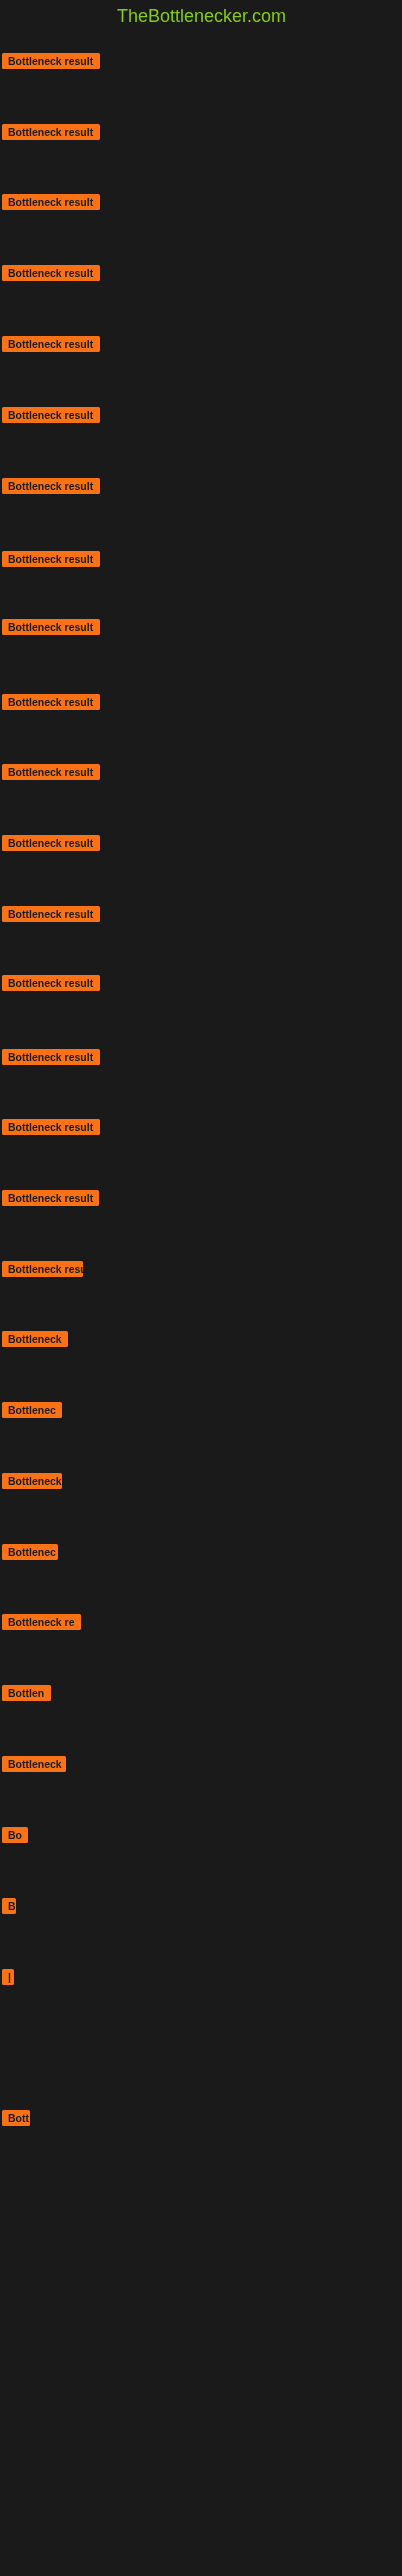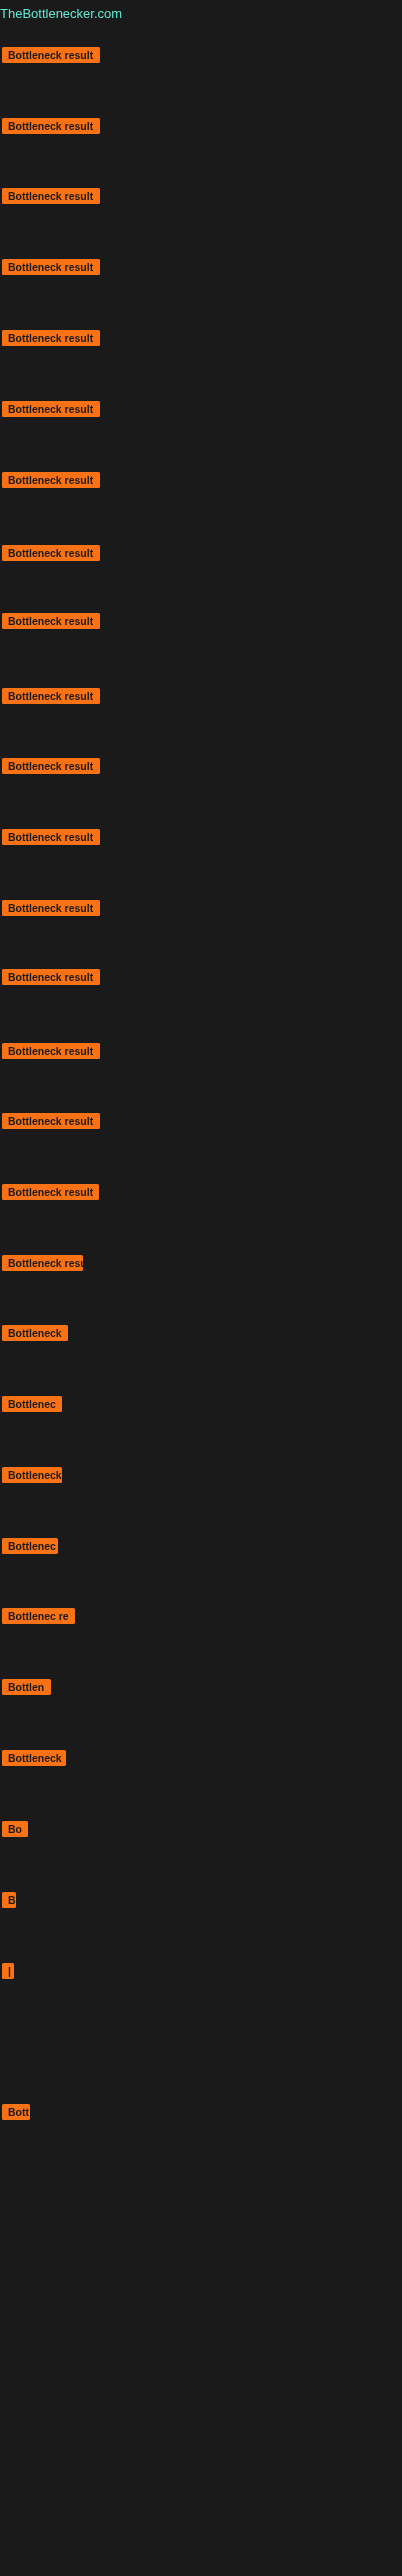--- a/index.html
+++ b/index.html
@@ -8,23 +8,23 @@
       box-sizing: border-box;
     }
     body {
       background-color: #1a1a1a;
       width: 403px;
       min-height: 2576px;
       font-family: Arial, sans-serif;
       position: relative;
     }
     .site-title {
-      text-align: left;
-      color: #5eead4;
-      font-size: 13px;
+      text-align: center;
+      color: #84cc16;
+      font-size: 18px;
       padding: 6.4px 0 3.2px 0;
       font-weight: normal;
     }
     .bottleneck-label {
       background-color: #f97316;
       color: #1a1a1a;
       font-size: 10.5px;
       font-weight: bold;
       padding: 2.4px 6.4px;
       display: inline-block;
@@ -58,21 +58,21 @@
     <div class="result-item" style="top: 875px; max-width: 143px;"><span class="bottleneck-label" style="max-width: 143px;">Bottleneck result</span></div>
     <div class="result-item" style="top: 944px; max-width: 141px;"><span class="bottleneck-label" style="max-width: 141px;">Bottleneck result</span></div>
     <div class="result-item" style="top: 1018px; max-width: 120px;"><span class="bottleneck-label" style="max-width: 120px;">Bottleneck result</span></div>
     <div class="result-item" style="top: 1088px; max-width: 105px;"><span class="bottleneck-label" style="max-width: 105px;">Bottleneck result</span></div>
     <div class="result-item" style="top: 1159px; max-width: 97px;"><span class="bottleneck-label" style="max-width: 97px;">Bottleneck result</span></div>
     <div class="result-item" style="top: 1230px; max-width: 81px;"><span class="bottleneck-label" style="max-width: 81px;">Bottleneck result</span></div>
     <div class="result-item" style="top: 1300px; max-width: 72px;"><span class="bottleneck-label" style="max-width: 72px;">Bottleneck</span></div>
     <div class="result-item" style="top: 1371px; max-width: 64px;"><span class="bottleneck-label" style="max-width: 64px;">Bottlenec</span></div>
     <div class="result-item" style="top: 1442px; max-width: 60px;"><span class="bottleneck-label" style="max-width: 60px;">Bottleneck</span></div>
     <div class="result-item" style="top: 1513px; max-width: 56px;"><span class="bottleneck-label" style="max-width: 56px;">Bottlenec</span></div>
-    <div class="result-item" style="top: 1583px; max-width: 89px;"><span class="bottleneck-label" style="max-width: 89px;">Bottlenec re</span></div>
+    <div class="result-item" style="top: 1583px; max-width: 89px;"><span class="bottleneck-label" style="max-width: 89px;">Bottleneck re</span></div>
     <div class="result-item" style="top: 1654px; max-width: 52px;"><span class="bottleneck-label" style="max-width: 52px;">Bottlen</span></div>
     <div class="result-item" style="top: 1725px; max-width: 64px;"><span class="bottleneck-label" style="max-width: 64px;">Bottleneck</span></div>
     <div class="result-item" style="top: 1796px; max-width: 32px;"><span class="bottleneck-label" style="max-width: 32px;">Bo</span></div>
     <div class="result-item" style="top: 1867px; max-width: 14.5px;"><span class="bottleneck-label" style="max-width: 14.5px;">B</span></div>
     <div class="result-item" style="top: 1938px; max-width: 3.2px;"><span class="bottleneck-label" style="max-width: 3.2px;">|</span></div>
     <div class="result-item" style="top: 2079px; max-width: 28px;"><span class="bottleneck-label" style="max-width: 28px;">Bott</span></div>
   </div>
 
 
 </body></html>

